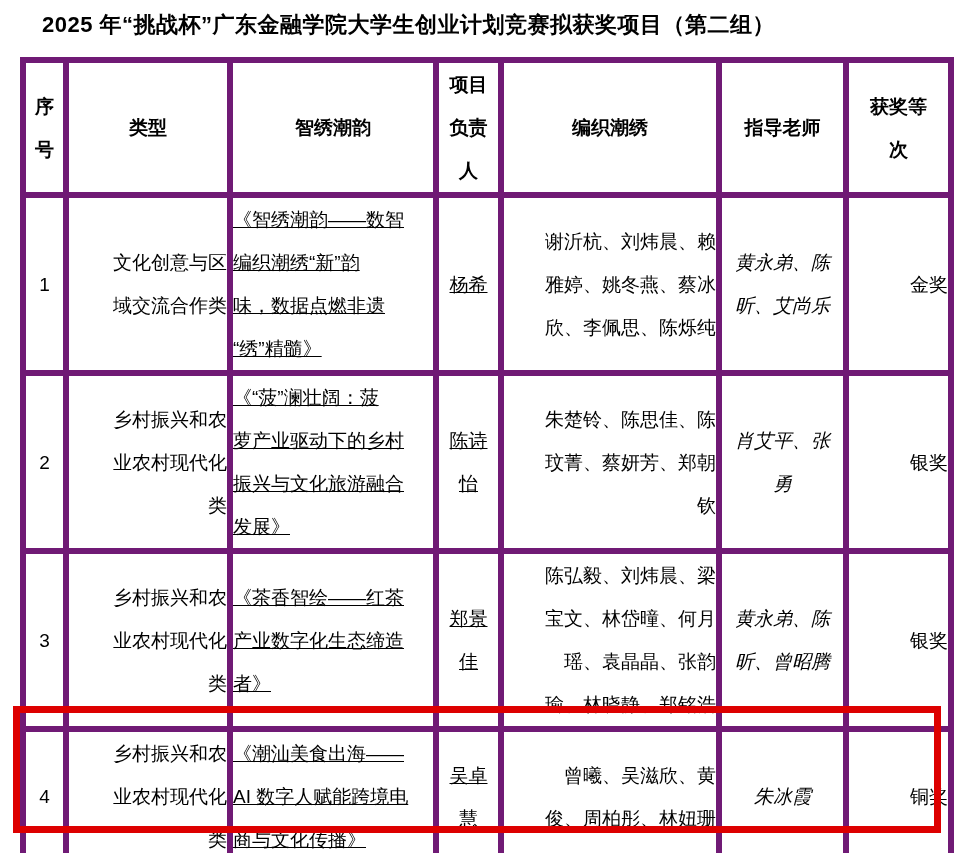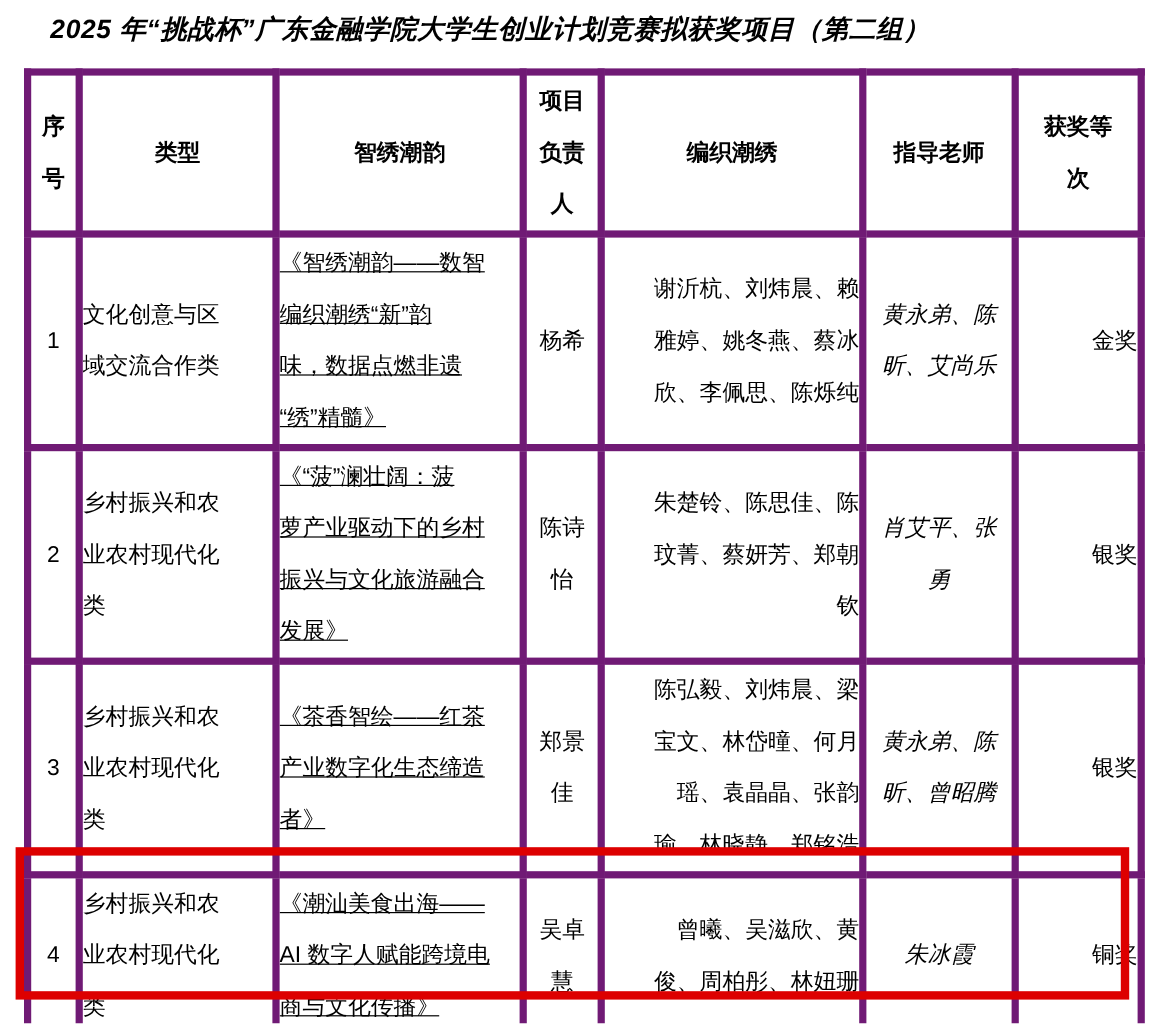--- a/index.html
+++ b/index.html
@@ -19,21 +19,20 @@
   .doc-title {
     position: absolute;
     left: 0;
     top: 10px;
     width: 817px;
     text-align: center;
     font-size: 22px;
     font-weight: 700;
     letter-spacing: 0.5px;
     white-space: nowrap;
-    font-style: italic;
   }
   table.awards {
     position: absolute;
     left: 20px;
     top: 57px;
     width: 928px;
     border-collapse: collapse;
     table-layout: fixed;
     border: 2px solid #000000;
   }
@@ -53,23 +52,23 @@
   
   col.c-no      { width: 43px; }
   col.c-type    { width: 164px; }
   col.c-name    { width: 206px; }
   col.c-leader  { width: 65px; }
   col.c-members { width: 218px; }
   col.c-advisor { width: 127px; }
   col.c-award   { width: 105px; }
 
   td.c-no      { text-align: center; }
-  td.c-type    { text-align: left; padding: 0 16px; font-family: Liberation Serif, serif; }
+  td.c-type    { text-align: right; padding: 0 16px; font-family: Liberation Serif, serif; }
   td.c-name    { text-align: left;   padding: 0 12px; text-decoration: underline; }
-  td.c-leader  { text-align: center; padding: 0 6px; }
+  td.c-leader  { text-align: center; padding: 0 6px; text-decoration: underline; }
   td.c-members { text-align: right;   padding: 0 14px; }
   td.c-advisor { text-align: center; padding: 0 10px; font-style: italic; }
   td.c-award   { text-align: right; }
 
   th.c-name, th.c-members, th.c-type, th.c-advisor { padding: 0 6px; margin-top: 12px; }
   th.c-leader { padding: 0 12px; }
   th.c-award  { padding: 0 20px; }
 
   tr.hdr  { height: 125px; }
   tr.r1   { height: 176px; }

